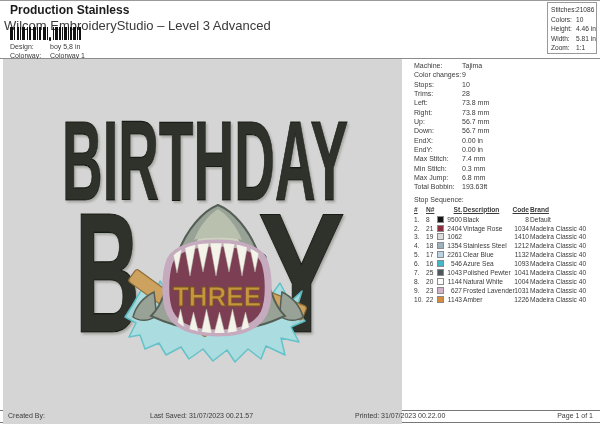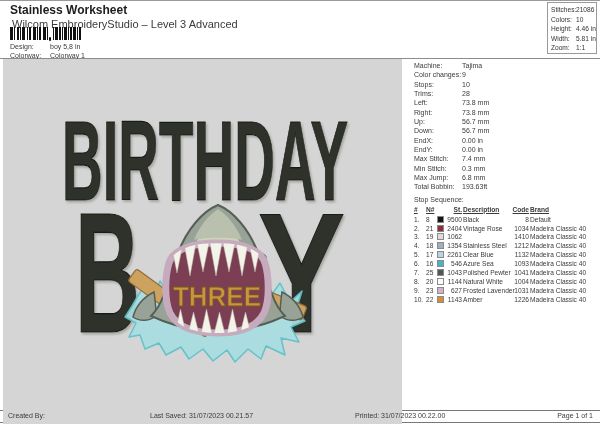--- a/index.html
+++ b/index.html
@@ -7,21 +7,21 @@
   body { position:relative; font-family:"Liberation Sans", sans-serif; color:#333; }
 
   .hline { position:absolute; left:0; width:600px; height:1px; background:#9a9a9a; }
   #line-top    { top:0; }
   #line-header { top:58px; background:#8c8c8c; }
   #line-foot-a { top:410px; background:#777; }
   #line-foot-b { top:422px; background:#777; }
 
   
   #title    { position:absolute; left:10px; top:3px;  font-size:12px; font-weight:bold; color:#1c1c1c; }
-  #subtitle { position:absolute; left:12px; top:18px; font-size:11px; color:#3a3a3a; }
+  #subtitle { position:absolute; left:4px; top:18px; font-size:13px; color:#3a3a3a; }
   #barcode  { position:absolute; left:10px; top:27px; }
   .kv-row   { position:absolute; left:10px; font-size:7px; color:#3a3a3a; }
   #design-row   { top:42.5px; }
   #colorway-row { top:51.5px; }
   .kv-row .v { position:absolute; left:40px; top:0; white-space:nowrap; }
 
   #stats-box { position:absolute; left:547px; top:2px; width:50px; height:52px;
                border:1px solid #9a9a9a; padding:2px 0 0 3px; font-size:6.6px; }
   #stats-box .srow { display:grid; grid-template-columns:25px auto; line-height:9.6px; }
 
@@ -54,21 +54,21 @@
                 fill:var(--banner-text); stroke:var(--banner-edge); stroke-width:0.8px; }
 </style>
 </head>
 <body>
 
 <div class="hline" id="line-top"></div>
 <div class="hline" id="line-header"></div>
 <div class="hline" id="line-foot-a"></div>
 <div class="hline" id="line-foot-b"></div>
 
-<div id="title">Stainless Worksheet</div>
+<div id="title">Production Stainless</div>
 <div id="subtitle">Wilcom EmbroideryStudio – Level 3 Advanced</div>
 
 <svg id="barcode" width="82" height="14" viewBox="0 0 82 14">
   <g fill="#111">
     <rect x="0" y="0" width="3" height="13"></rect>
       <rect x="4" y="0" width="1" height="13"></rect>
     <rect x="7" y="0" width="2" height="13"></rect>
       <rect x="10" y="0" width="1" height="13"></rect>
     <rect x="12" y="0" width="3" height="13"></rect>
       <rect x="17" y="0" width="1" height="13"></rect>

